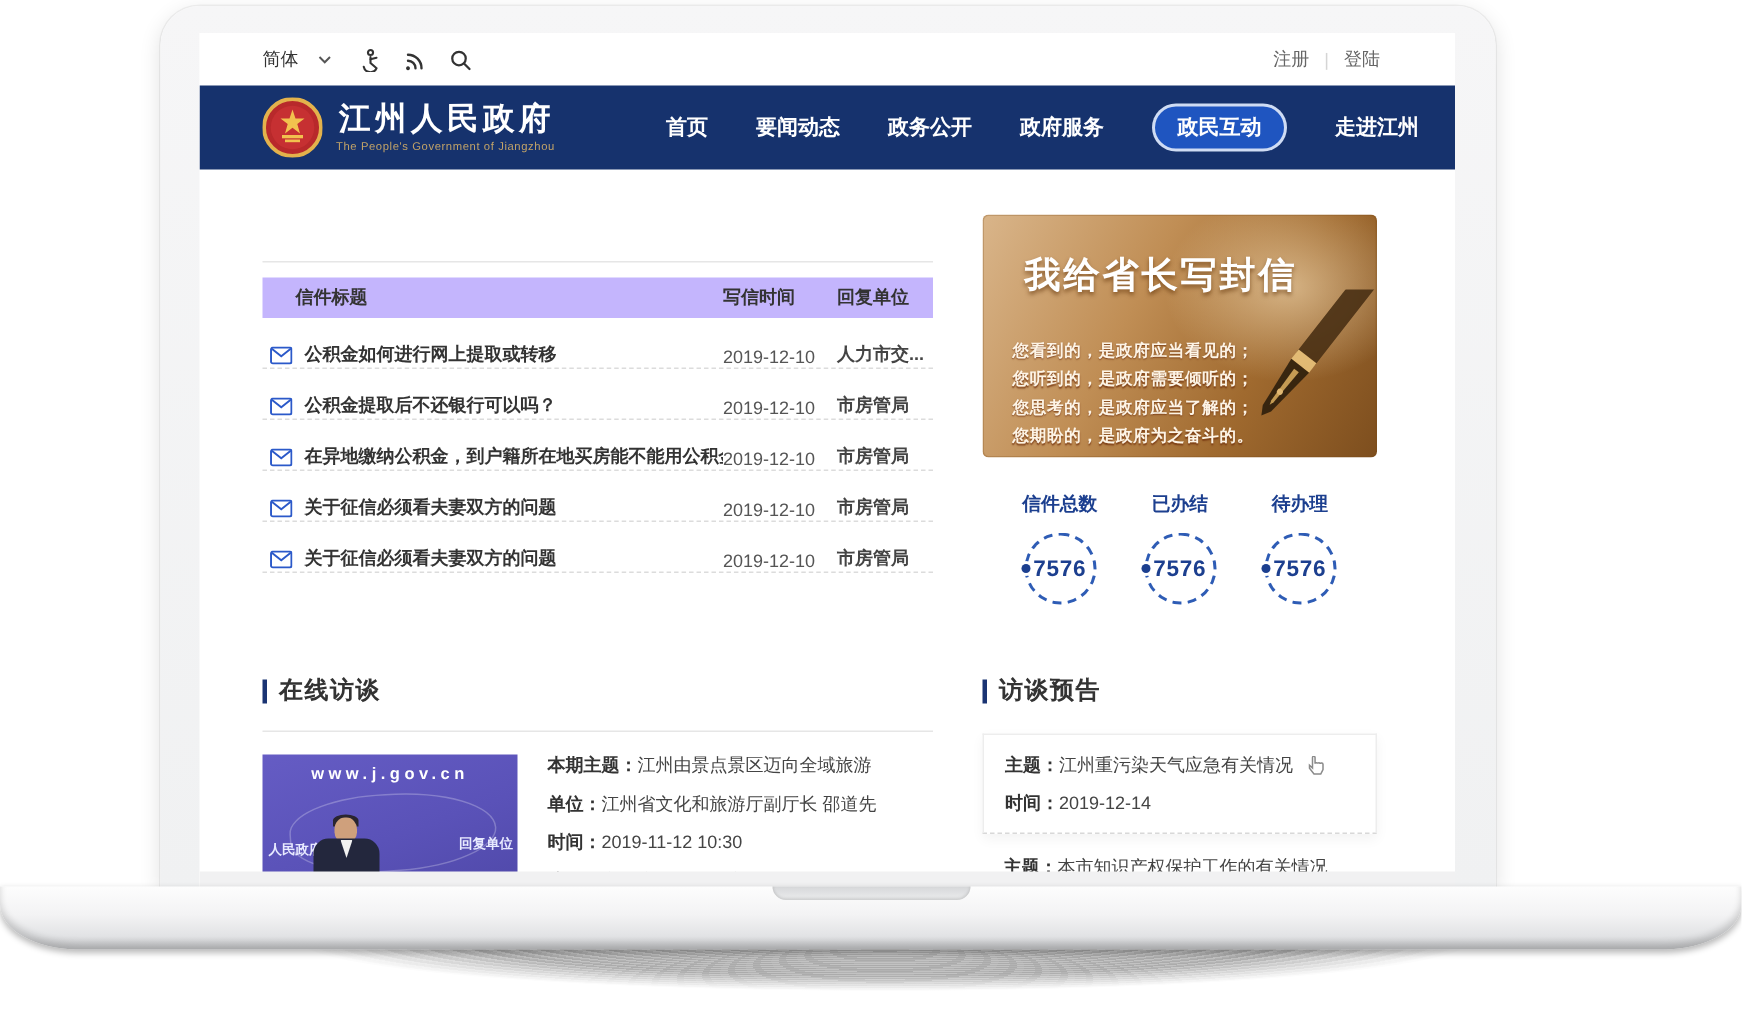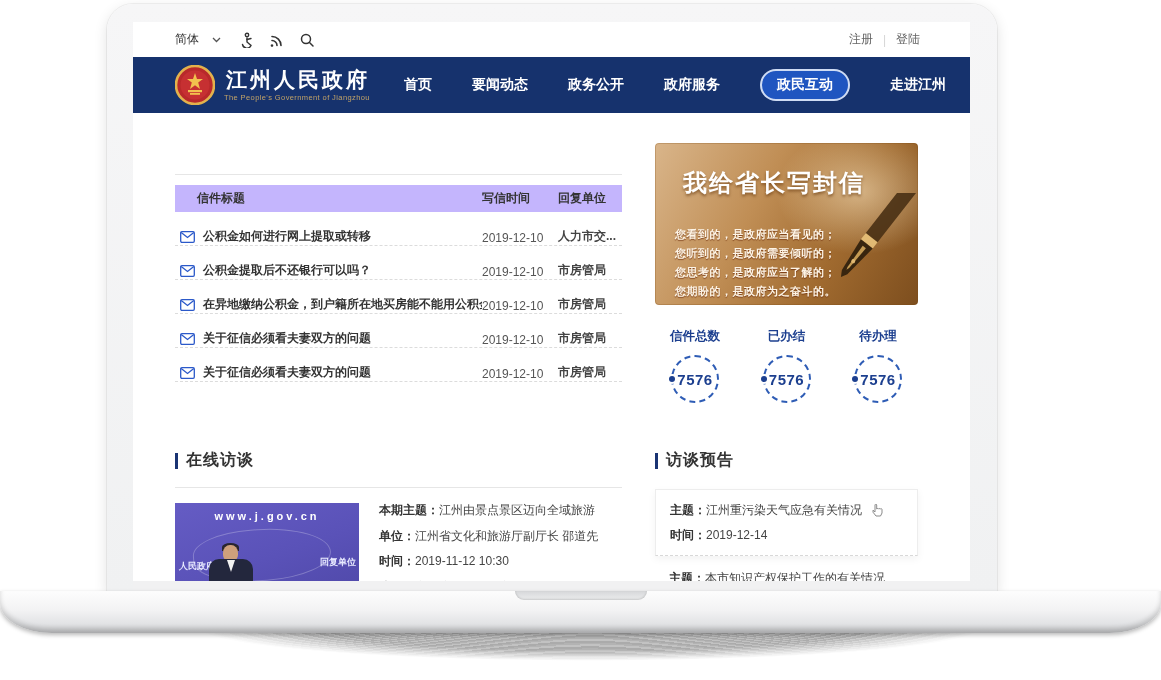--- a/index.html
+++ b/index.html
@@ -53,21 +53,21 @@
   .auth .sep{ color:#d5d5d5; cursor:default; }
 
   
   .navbar{ position:absolute; left:0; top:35px; width:100%; height:56px; background:#16326d;
     display:flex; align-items:center; padding:0 24px 0 42px; }
   .logo{ display:flex; align-items:center; gap:9px; }
   .emblem{ width:40px; height:40px; flex:0 0 auto; }
   .site-title{ display:flex; flex-direction:column;text-align:right; }
   .site-name{ color:#ffffff; font-size:21px; font-weight:bold; letter-spacing:3px; line-height:23px; white-space:nowrap; }
   .site-name-en{ color:#c2a368; font-size:7.5px; letter-spacing:.4px; margin-top:2px; white-space:nowrap; }
-  .nav-menu{ margin-left:auto; display:flex; align-items:center; gap:40px; }
+  .nav-menu{ margin-left:auto; display:flex; align-items:center; gap:32px; }
   .nav-item{ color:#ffffff; font-size:14px; font-weight:bold; cursor:pointer; white-space:nowrap; }
   .nav-item.active{ background:#1f55c0; border:2px solid rgba(226,235,250,.9);
     border-radius:16px; padding:5px 15px; }
 
   
   .section-hd{ display:flex; align-items:center; gap:8px; }
   .section-hd .bar{ width:3px; height:16px; background:#1a3473; }
   .section-hd .txt{ font-size:16px; font-weight:bold; color:#333; letter-spacing:1px; }
   .divider{ height:1px; background:#e6e6e6; }
 
@@ -95,34 +95,34 @@
       linear-gradient(118deg, #d9b58a 0%, #c08e55 38%, #a06a2f 68%, #7d4e1e 100%);
     box-shadow:inset 0 0 0 1px rgba(120,70,20,.25);
   }
   .banner-title{ position:absolute; left:20px; top:24px; color:#fff; font-size:24px; font-weight:bold;
     letter-spacing:2px; text-shadow:0 2px 3px rgba(90,45,5,.6);margin-left:8px; }
   .banner-lines{ position:absolute; left:20px; top:82px; font-size:11px; line-height:19px;
     color:#fdf4e6; text-shadow:0 1px 1px rgba(110,45,10,.8); font-weight:bold; letter-spacing:.5px;}
   .pen{ position:absolute; right:-6px; bottom:-8px; width:130px; height:120px; opacity:.9; }
 
   
-  .stats{ position:absolute; left:522px; top:306px; width:263px; display:flex; justify-content:space-between; }
+  .stats{ position:absolute; left:522px; top:306px; width:263px; display:flex; justify-content:center; }
   .stat{ width:80px; display:flex; flex-direction:column; align-items:center; }
   .stat-label{ font-size:12.5px; font-weight:bold; color:#1c3f8f; }
   .stat-ring{ margin-top:10px; width:48px; height:48px; border:2px dashed #2e5cb5; border-radius:50%;
     display:flex; align-items:center; justify-content:center; position:relative; }
   .stat-ring::before{ content:""; position:absolute; left:-4px; top:50%; margin-top:-3px;
     width:6px; height:6px; background:#1c3f8f; border-radius:50%; box-shadow:0 0 0 2px #fff; }
   .stat-value{ font-size:15px; font-weight:bold; color:#1c3f8f; letter-spacing:.5px; }
 
   
   .interview{ position:absolute; left:42px; top:428px; width:447px; }
   .interview .divider{ margin-top:16px; }
   .iv-body{ display:flex; margin-top:15px; gap:20px; }
-  .iv-photo{ width:184px; height:96px; flex:0 0 auto; position:relative; overflow:hidden;
+  .iv-photo{ width:170px; height:96px; flex:0 0 auto; position:relative; overflow:hidden;
     background:linear-gradient(160deg,#655cc4 0%, #5a52b8 55%, #4f48a8 100%); cursor:pointer;padding-left:20px; }
   .iv-photo .map-line{ position:absolute; left:18px; top:26px; width:138px; height:52px;
     border:1px solid rgba(255,255,255,.25); border-radius:45% 55% 50% 48%; transform:rotate(-4deg); }
   .photo-url{ position:absolute; left:0; top:7px; width:100%; text-align:center; color:#fff;
     font-size:11px; font-weight:bold; letter-spacing:3px; }
   .photo-left-txt{ position:absolute; left:4px; bottom:26px; color:#e8eaff; font-size:9px; font-weight:bold; }
   .photo-right-txt{ position:absolute; right:3px; bottom:30px; color:#e8eaff; font-size:9px; font-weight:bold; }
   .person{ position:absolute; left:28px; bottom:8px; width:56px; height:46px; }
   .person .head{ position:absolute; left:20px; top:0; width:15px; height:17px; background:#cfa07c;
     border-radius:46% 46% 42% 42%; }

